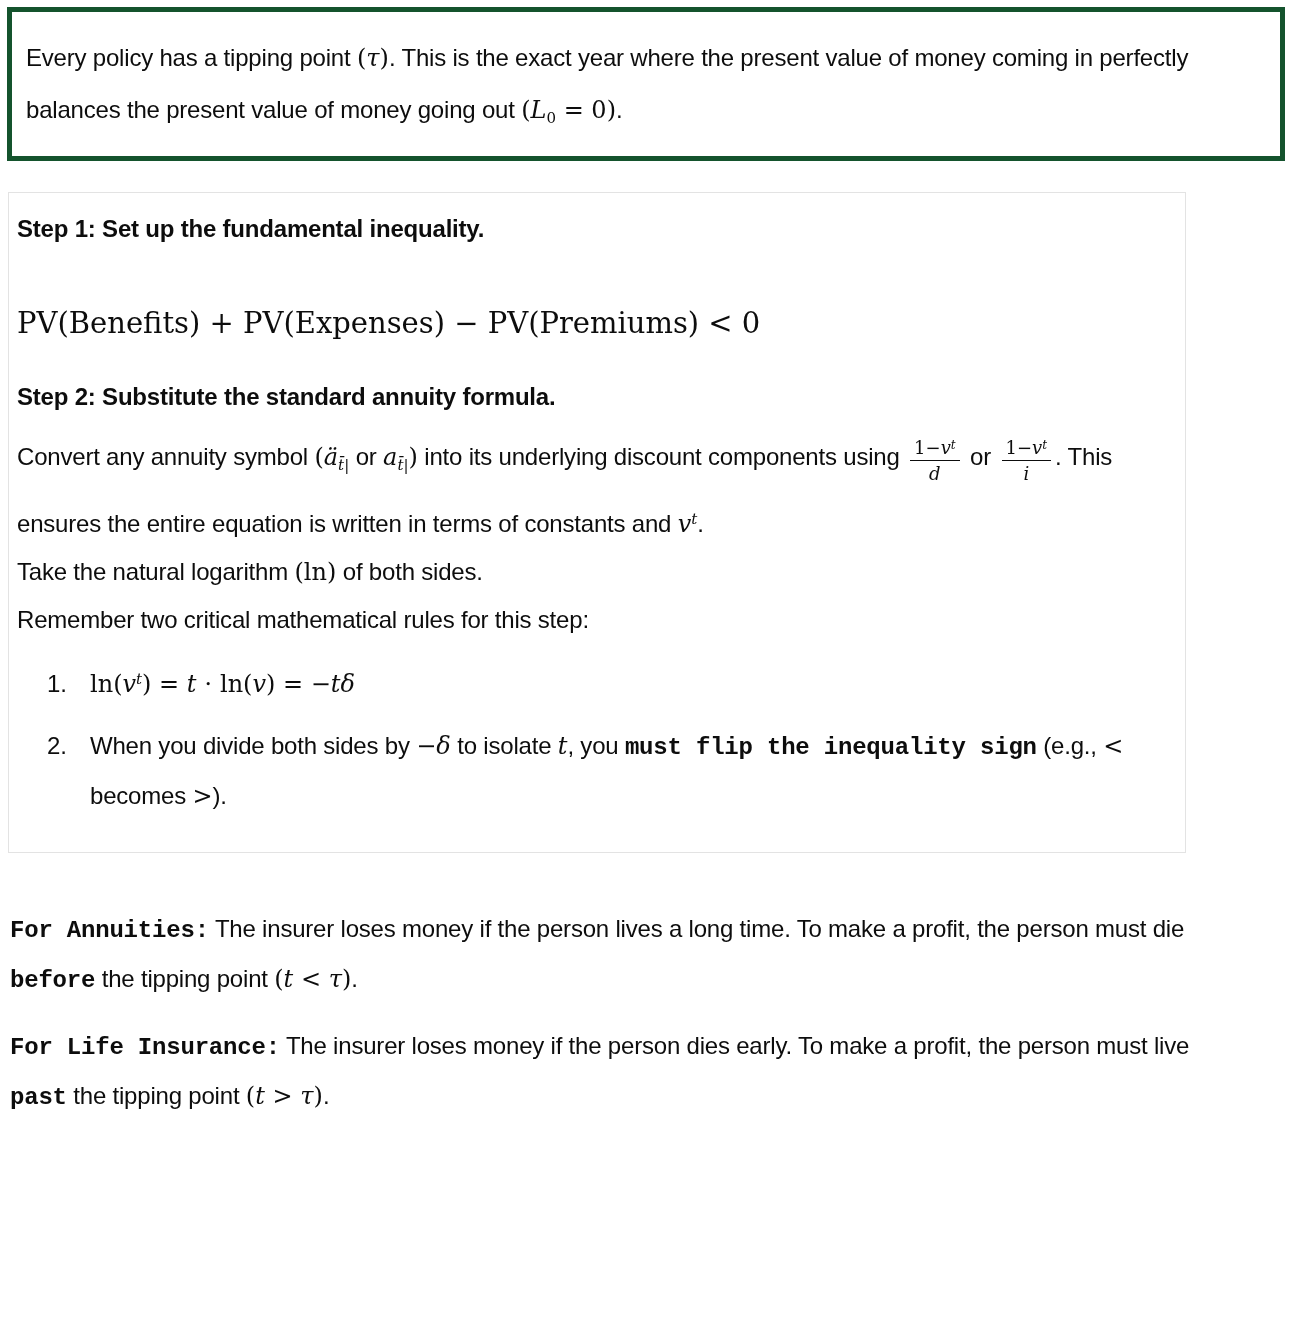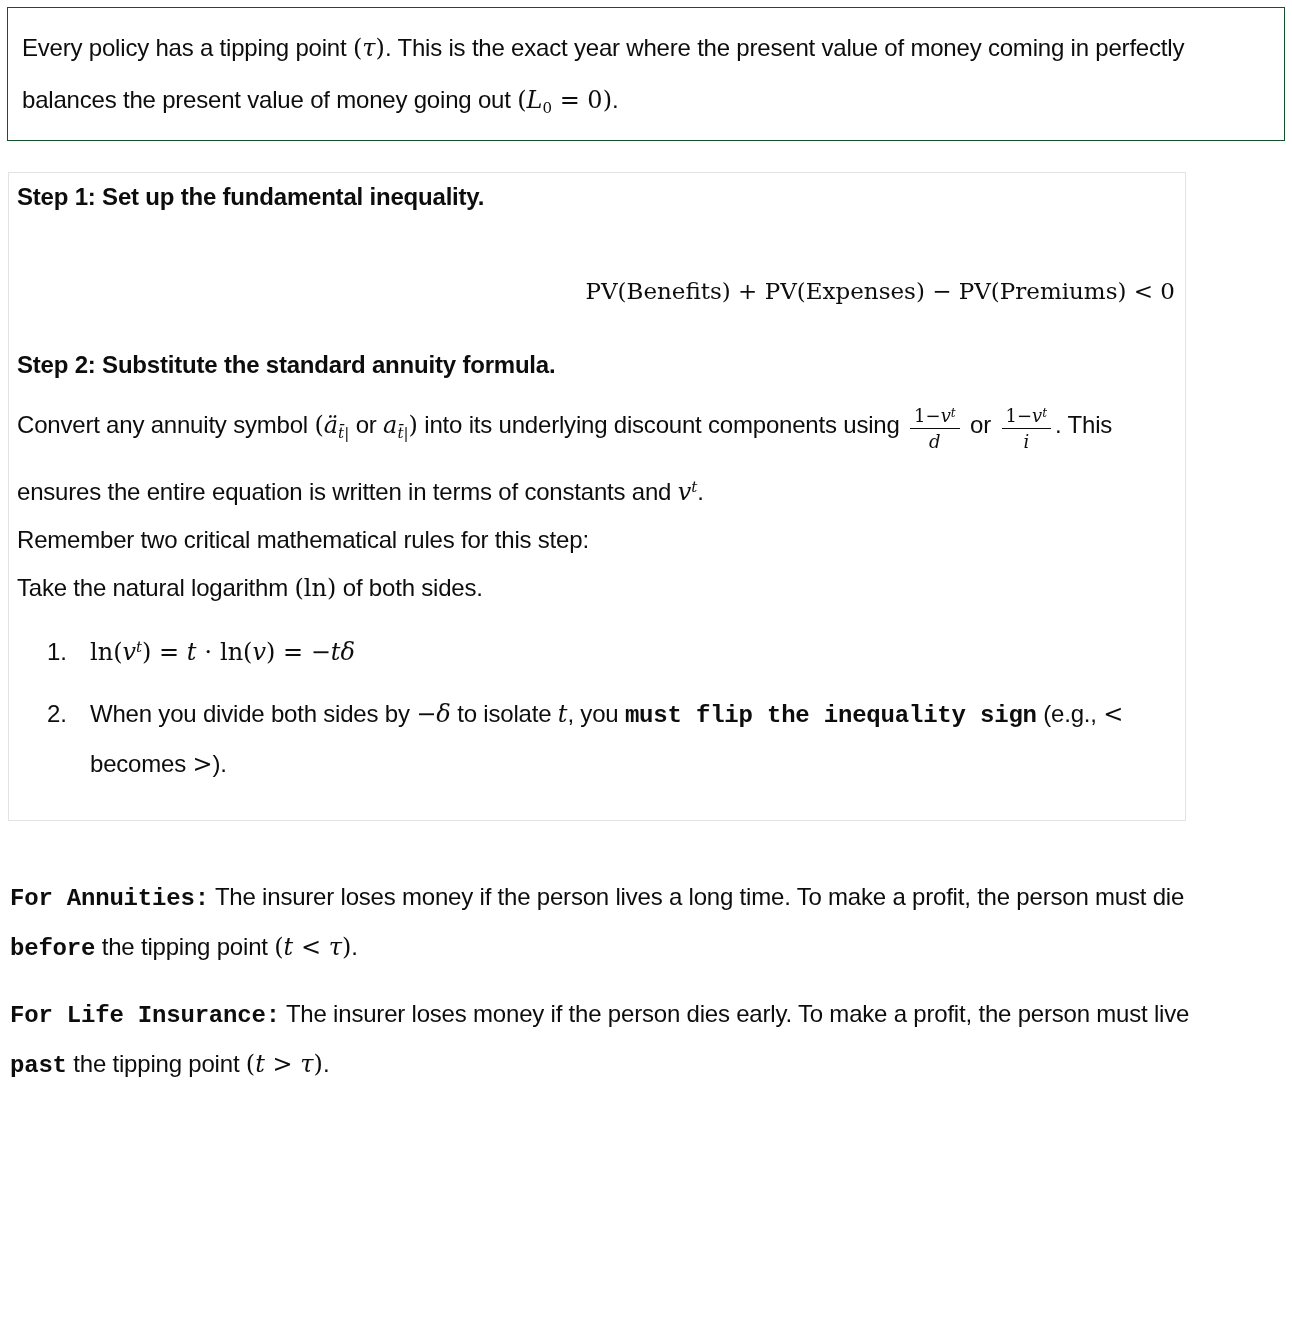--- a/index.html
+++ b/index.html
@@ -12,43 +12,43 @@
     min-height: 1322px;
     color: #0d0d0d;
     font-family: "Liberation Sans", sans-serif;
     font-size: 24px;
     letter-spacing: -0.2px;
     box-sizing: border-box;
   }
   .intro-box {
     box-sizing: border-box;
     margin: 7px 7px 0 7px;
-    border: 1px solid #14532d;
-    padding: 14px 14px;
+    border: 5px solid #14532d;
+    padding: 20px 14px;
     line-height: 51px;
   }
   .steps-box {
     box-sizing: border-box;
     margin: 31px 106px 0 8px;
     border: 1px solid #e3e3e3;
-    padding: 0 10px 4px 8px;
+    padding: 12px 10px 4px 8px;
     line-height: 48px;
   }
   p { margin: 0; }
   .step-heading {
     font-size: 24px;
     font-weight: 700;
     margin: 28px 0 0 0;
     line-height: 48px;
   }
   .step-heading.first { margin-top: 0; }
   .formula {
-    text-align: right;
+    text-align: left;
     font-family: "DejaVu Serif", serif;
-    font-size: 23px;
+    font-size: 29px;
     line-height: 44px;
     letter-spacing: 0;
     margin: 48px 0 26px 0;
   }
   
   .m  { font-family: "DejaVu Serif", serif; font-style: italic; letter-spacing: 0; }
   .mr { font-family: "DejaVu Serif", serif; font-style: normal; letter-spacing: 0; }
   sup.s {
     font-size: 15px;
     line-height: 0;
@@ -91,22 +91,22 @@
 
 <div class="steps-box">
   <h3 class="step-heading first">Step 1: Set up the fundamental inequality.</h3>
 
   <div class="formula">PV(Benefits) + PV(Expenses) − PV(Premiums) &lt; 0</div>
 
   <h3 class="step-heading">Step 2: Substitute the standard annuity formula.</h3>
   <p><span>Convert any annuity symbol </span><span class="mr">(</span><span class="m">ä</span><sub class="s m">t̄|</sub><span> or </span><span class="m">a</span><sub class="s m">t̄|</sub><span class="mr">)</span><span> into its underlying discount components using </span><span class="frac"><span class="num"><span class="mr">1−</span><span class="m">v</span><sup class="fs m">t</sup></span><span class="den m">d</span></span><span> or </span><span class="frac"><span class="num"><span class="mr">1−</span><span class="m">v</span><sup class="fs m">t</sup></span><span class="den m">i</span></span><span>. This ensures the entire equation is written in terms of constants and </span><span class="m">v</span><sup class="s m">t</sup><span>.</span></p>
 
 
+  <p><span>Take the natural logarithm </span><span class="mr">(</span><span class="mr">ln</span><span class="mr">)</span><span> of both sides.</span></p>
   <p>Remember two critical mathematical rules for this step:</p>
-  <p><span>Take the natural logarithm </span><span class="mr">(</span><span class="mr">ln</span><span class="mr">)</span><span> of both sides.</span></p>
 
   <div class="rules">
     <div class="rule">
       <span class="rule-num">1.</span>
       <span class="rule-body"><span class="mr">ln(</span><span class="m">v</span><sup class="s m">t</sup><span class="mr">) = </span><span class="m">t</span><span class="mr"> ⋅ ln(</span><span class="m">v</span><span class="mr">) = −</span><span class="m">t</span><span class="m">δ</span></span>
     </div>
     <div class="rule">
       <span class="rule-num">2.</span>
       <span class="rule-body"><span>When you divide both sides by </span><span class="mr">−</span><span class="m">δ</span><span> to isolate </span><span class="m">t</span><span>, you </span><strong>must flip the inequality sign</strong><span> (e.g., </span><span class="mr">&lt;</span><span> becomes </span><span class="mr">&gt;</span><span>).</span></span>
     </div>

